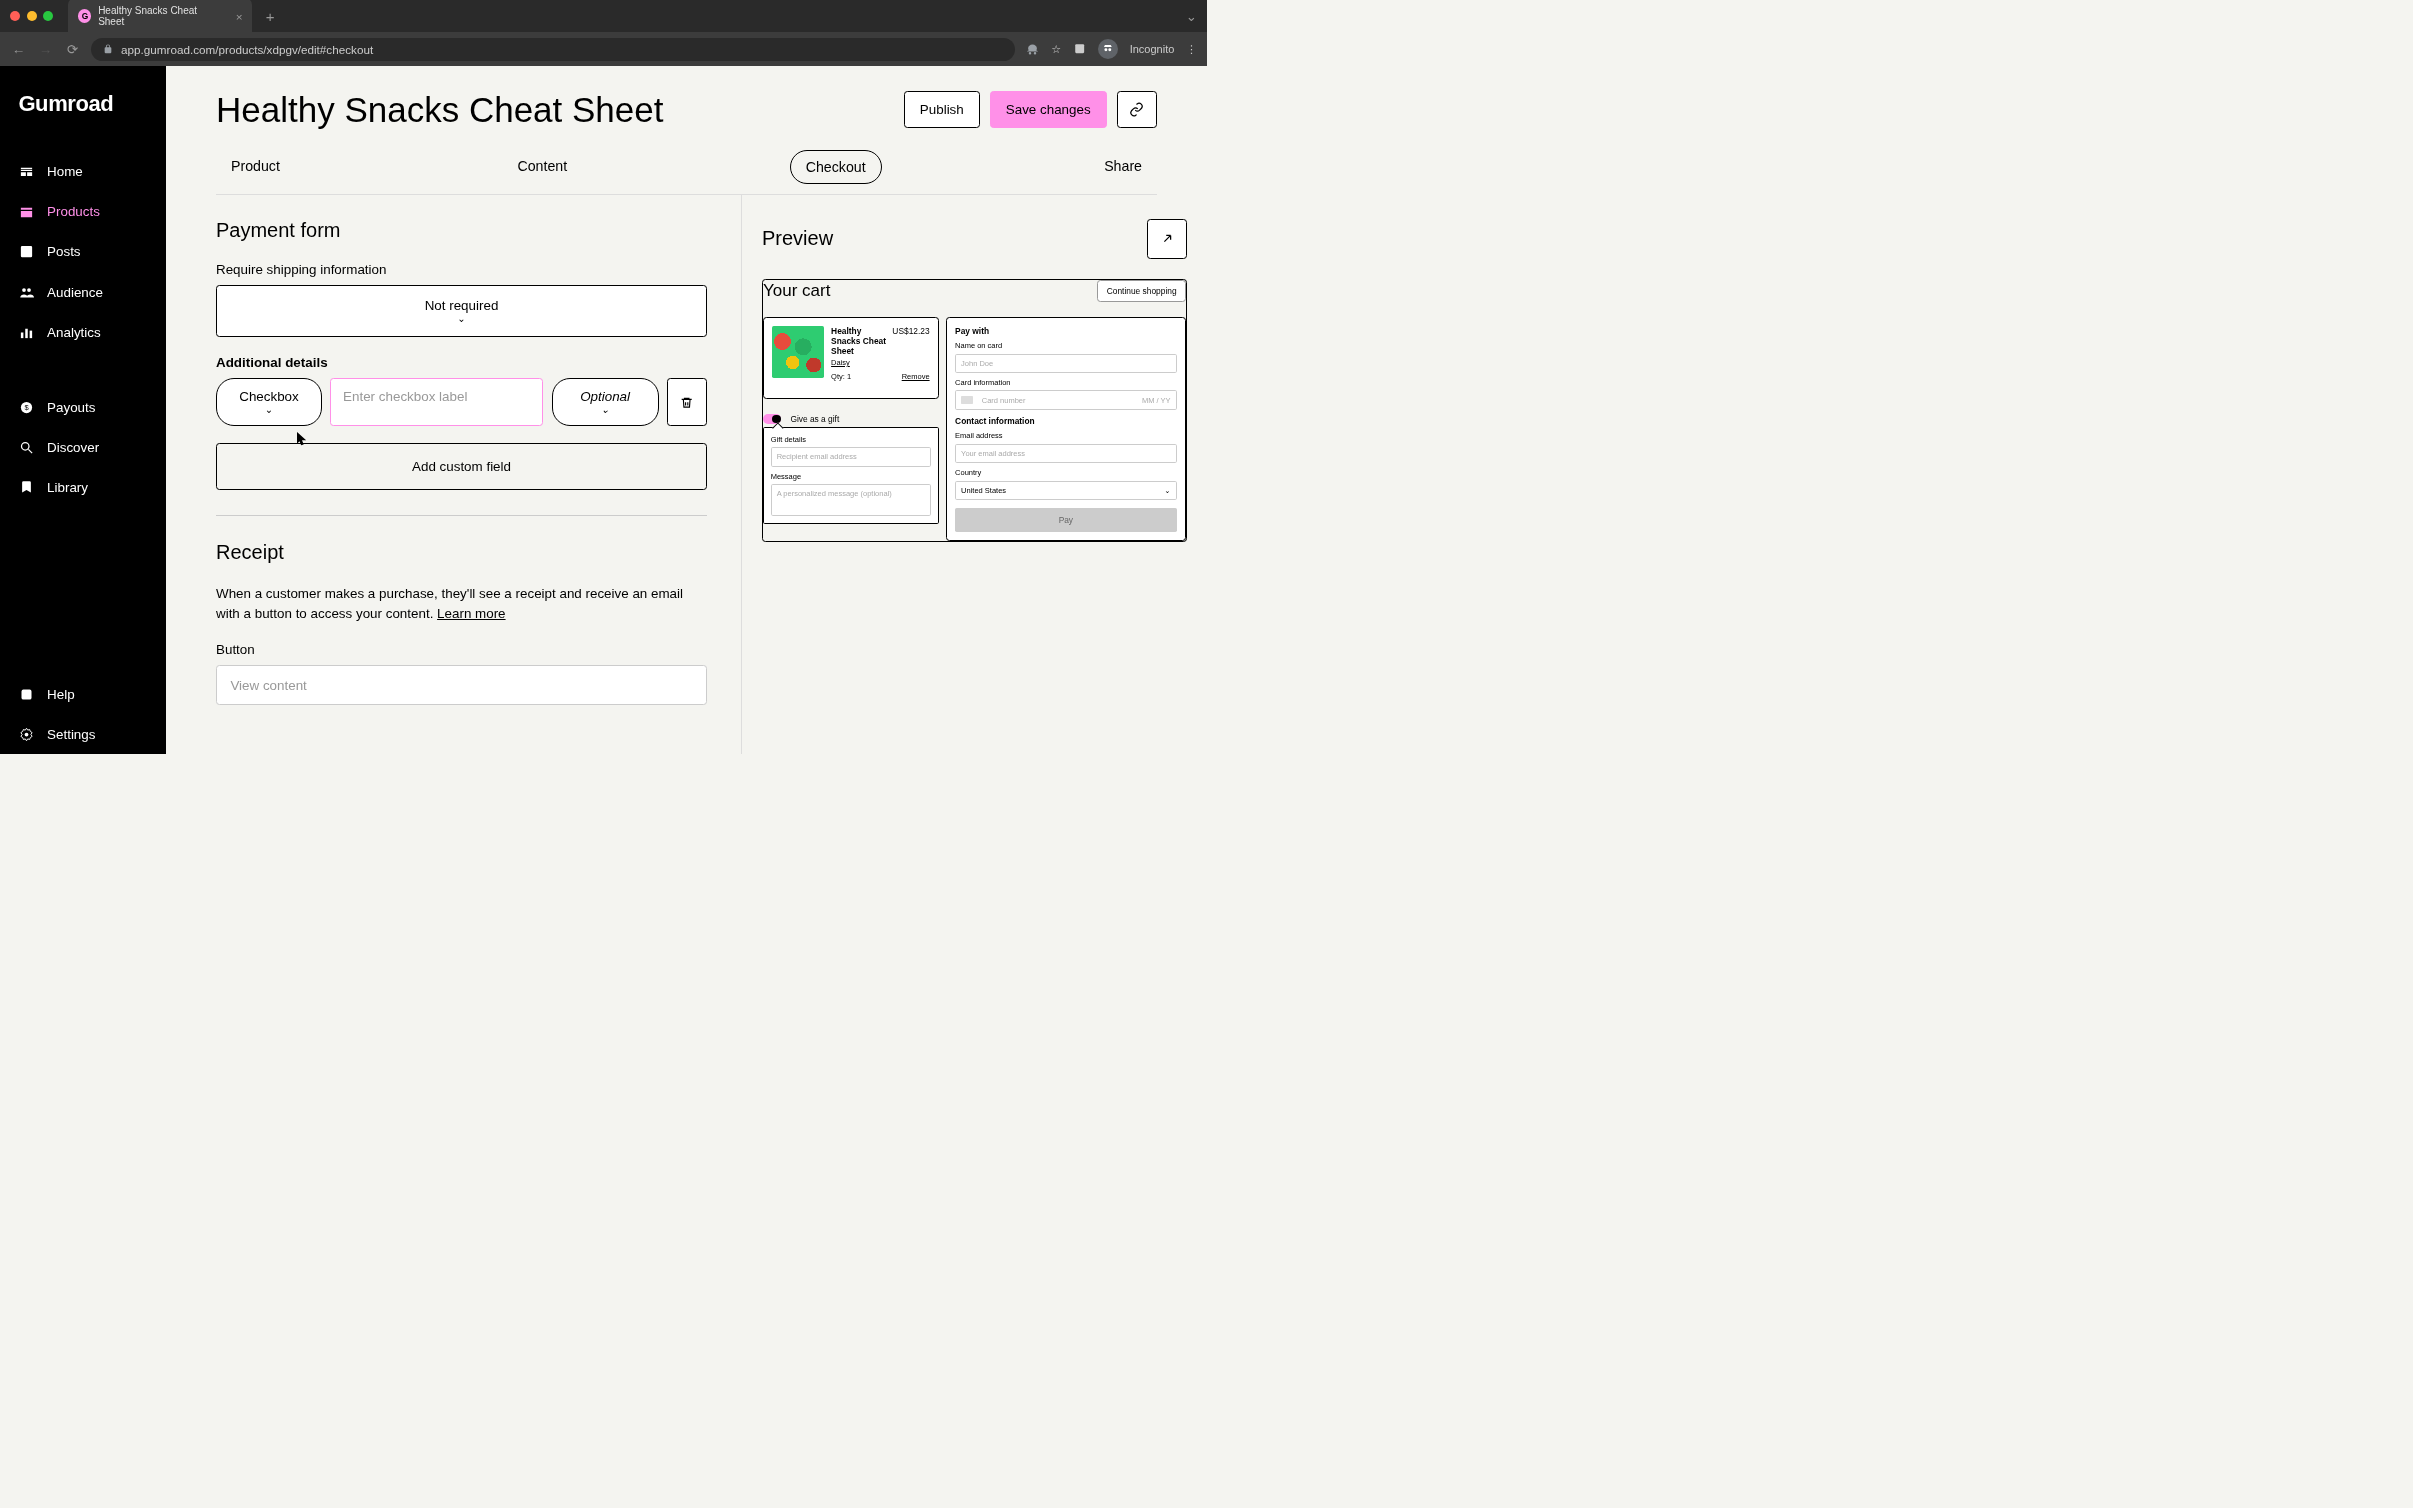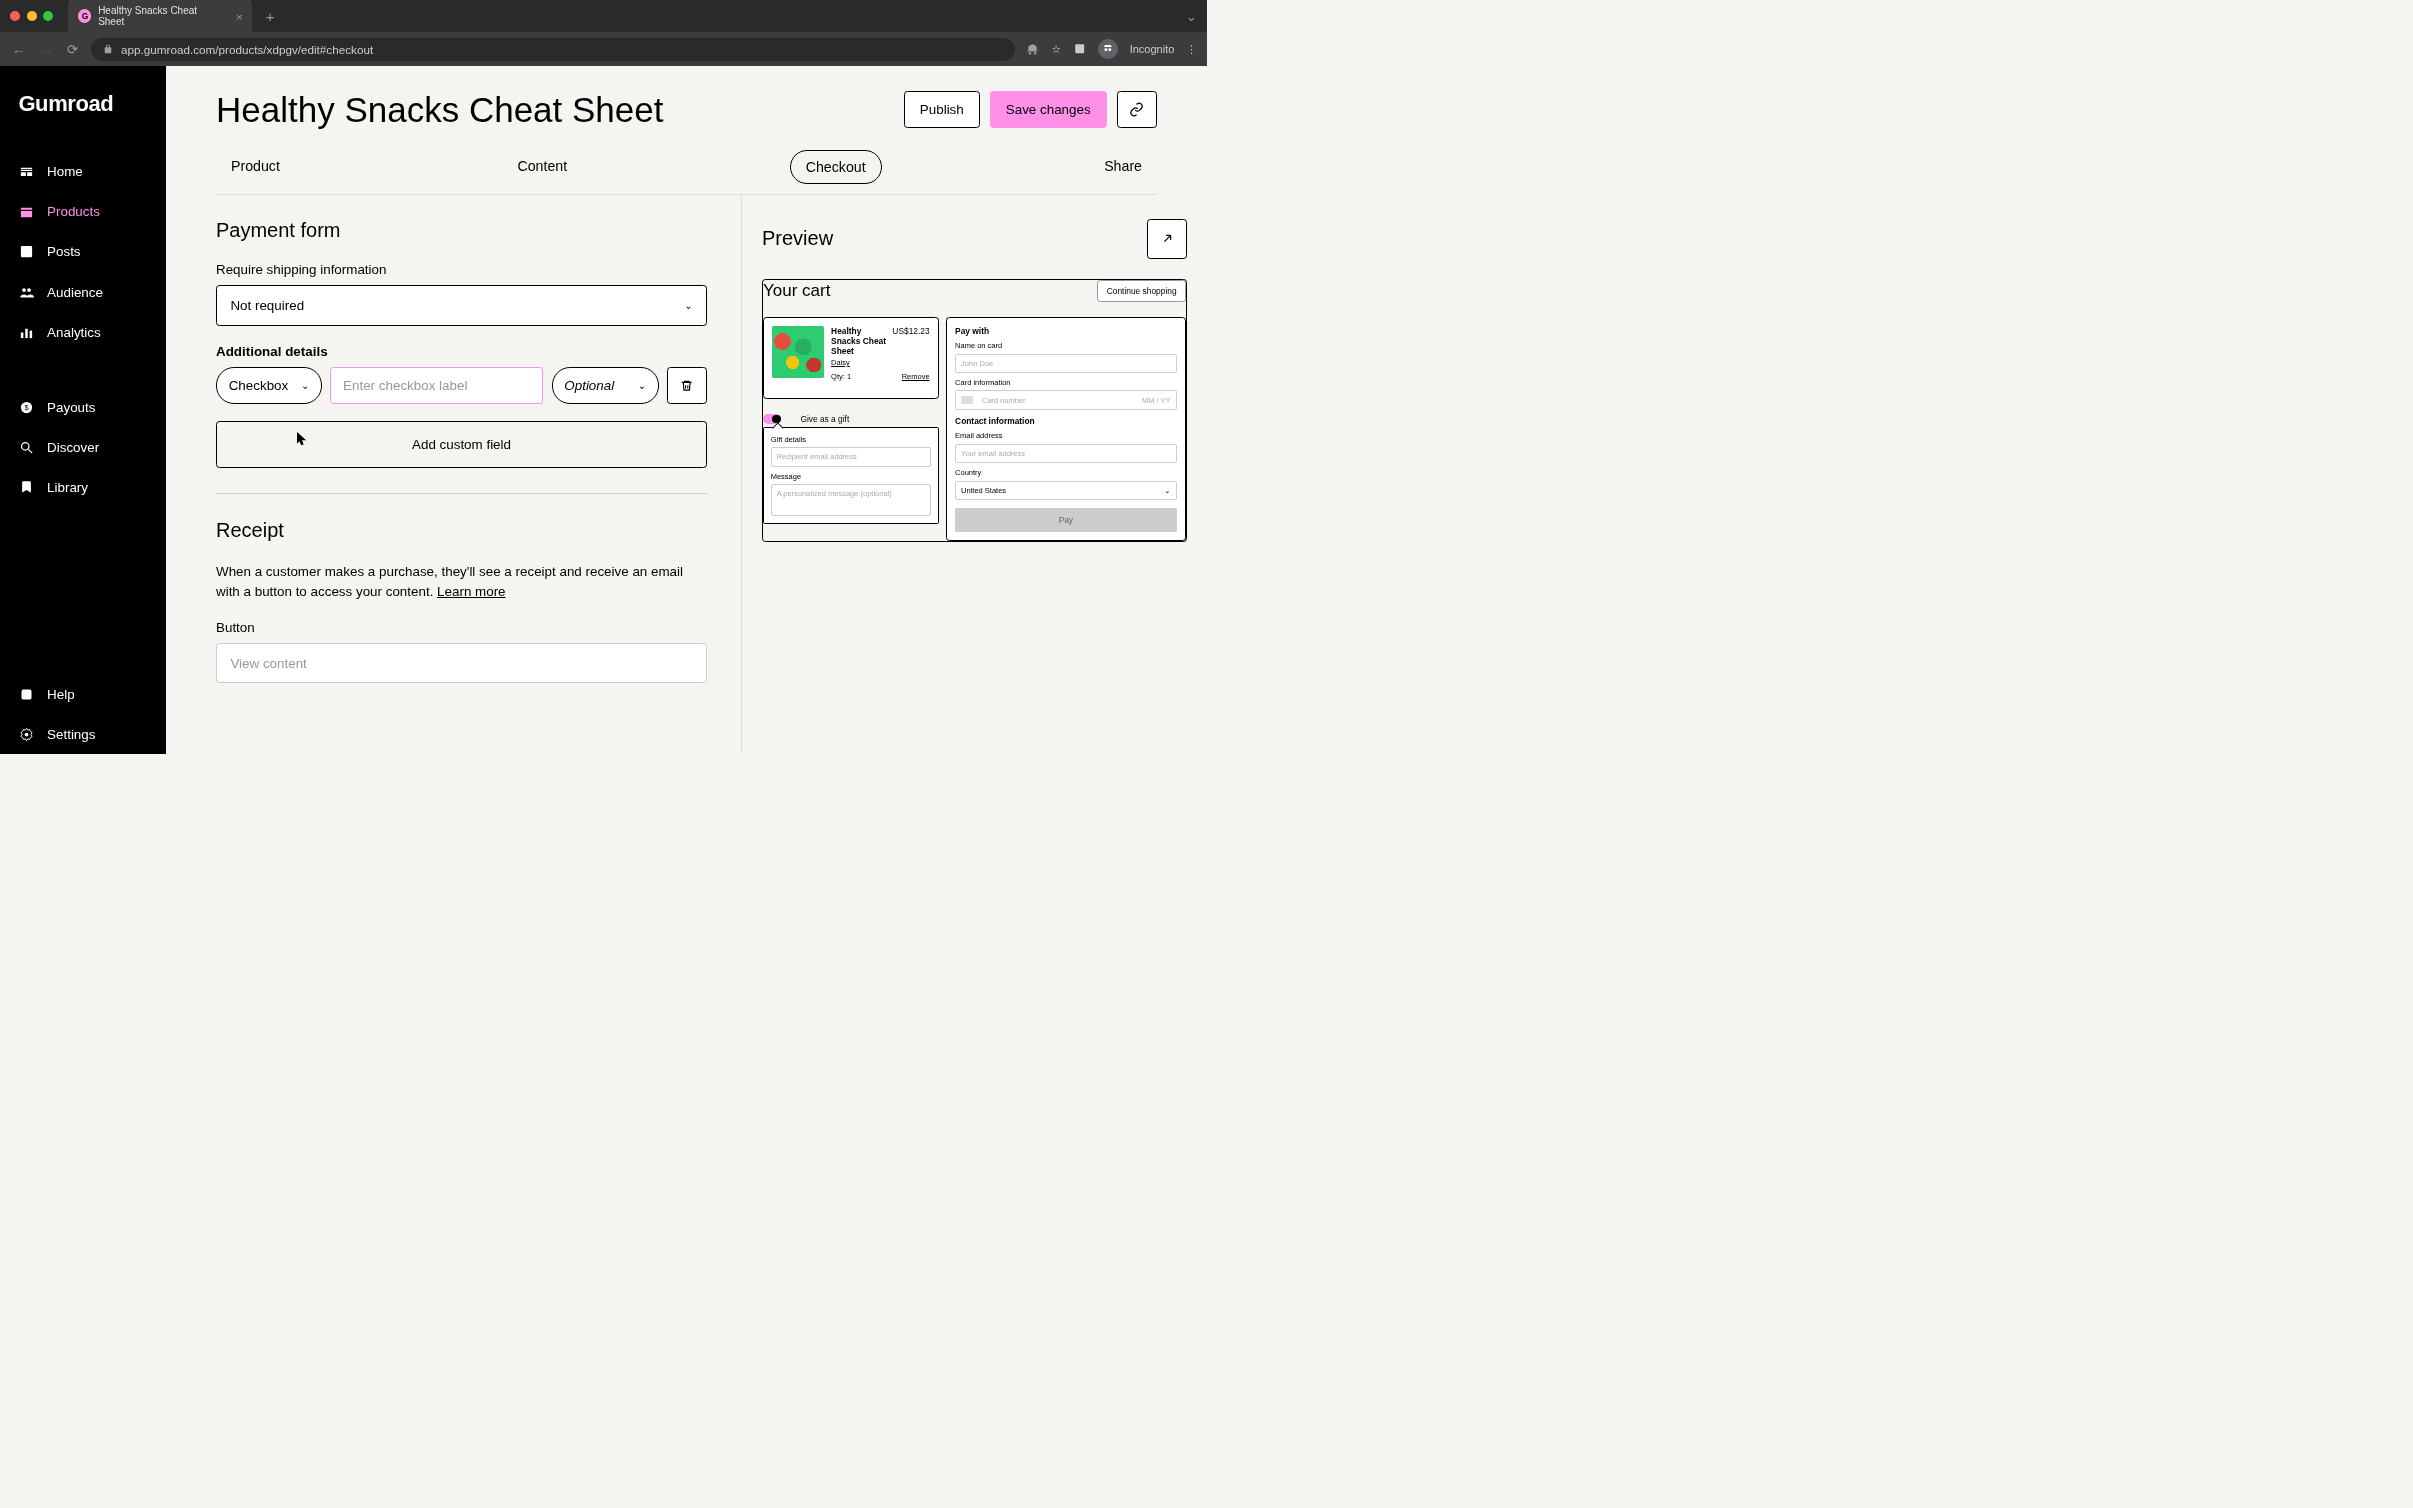--- a/index.html
+++ b/index.html
@@ -45,21 +45,21 @@
 .tab-item { padding: 8.4px 15px; font-size: 14.2px; color: #000; cursor: pointer; border-radius: 17px; margin-bottom: 10px;}
 .tab-item.active { border: 0.8px solid #000; }
 
 .body-row { display: flex; flex: 1; overflow:hidden; }
 .form-col { flex: 1; padding: 23.5px 34px 0 50px; border-right: 0.8px solid #ddd; overflow-y:auto; }
 .preview-col { width: 465px; padding: 23.5px 20px 0 20px; }
 
 .section-title { font-size: 20px; font-weight: 500; margin-bottom: 20px; }
 .field-label { font-size: 13.4px; color: #000; margin-bottom: 8.4px; }
 .field-label.bold { font-weight: 600; }
-.select-wrap { position: relative; border: 0.8px solid #000; border-radius: 3.4px; background: #fff; padding: 11.7px 13.4px; display: flex; align-items: center; justify-content: space-between; margin-bottom: 18.4px; cursor:pointer; }
+.select-wrap { position: relative; border: 0.8px solid #000; border-radius: 3.4px; background: #fff; padding: 11.7px 13.4px; display: flex; align-items: center; justify-content: space-between; margin-bottom: 18.4px; cursor:pointer;flex-direction:column; }
 .select-wrap.small { padding: 10px 11.7px; margin-bottom:0;border-radius:18px; }
 .chev { font-size: 10px; }
 .custom-field-row { display: flex; gap: 8.4px; margin-bottom: 17px; align-items:stretch;}
 .custom-field-row > * { }
 .input-text { border: 1.7px solid #ff90e8; border-radius: 3.4px; padding: 10px 11.7px; font-size: 13.4px; color:#888; flex:1; background:#fff;}
 .trash-btn { border:0.8px solid #000; border-radius:3.4px; width:40px; display:flex;align-items:center;justify-content:center;background:#fff;cursor:pointer;}
 .add-custom { border:0.8px solid #000; border-radius:3.4px; padding:15px; text-align:center; background:#f4f4f0; cursor:pointer; margin-bottom:25px;}
 .divider { border-top:0.8px solid #ccc; margin: 17px 0 25px; }
 .receipt-desc { font-size:13.4px; line-height:1.5; margin-bottom:17px; }
 .learn-more { text-decoration: underline; cursor:pointer; }
@@ -79,21 +79,21 @@
 .pay-card { flex:1; }
 .cart-item-row { display:flex; gap:6.7px; margin-bottom:8.4px;}
 .cart-img { width:52px; height:52px; border-radius:1.7px; background: radial-gradient(circle at 20% 30%, #e74c3c 0 8.4px, transparent 8.4px), radial-gradient(circle at 60% 40%, #27ae60 0 8.4px, transparent 8.4px), radial-gradient(circle at 40% 70%, #f1c40f 0 6.7px, transparent 6.7px), radial-gradient(circle at 80% 75%, #c0392b 0 7.5px, transparent 7.5px), #2ecc71;}
 .cart-info { flex:1; display:flex; flex-direction:column; gap:1.7px;}
 .cart-name { font-weight:600; font-size:8.4px;}
 .cart-price { font-size:8.4px; text-align:right;}
 .cart-top { display:flex; justify-content:space-between;}
 .cart-seller { text-decoration:underline; font-size:7.5px;}
 .cart-qty-row { display:flex; justify-content:space-between; font-size:7.5px; margin-top:3.4px;}
 .remove-link { text-decoration:underline; cursor:pointer;}
-.gift-toggle-row { display:flex; align-items:flex-end; gap:19px; margin:8.4px 0 3.4px;}
+.gift-toggle-row { display:flex; align-items:flex-end; gap:9px; margin:8.4px 0 3.4px;}
 .toggle { width:18.4px;height:10px;border-radius:8.4px;background:#ff90e8;position:relative;}
 .toggle::after { content:'';position:absolute;right:0.8px;top:0.8px;width:8.4px;height:8.4px;border-radius:50%;background:#000;}
 .gift-details { border:0.8px solid #000; border-radius:1.7px; padding:6.7px; position:relative;}
 .gift-details::before { content:''; position:absolute; top:-4.2px; left:10px; width:6.7px;height:6.7px; background:#fff; border-left:0.8px solid #000; border-top:0.8px solid #000; transform:rotate(45deg);}
 .mini-label { font-size:7.5px; margin-bottom:3.4px;}
 .mini-input { border:0.8px solid #ccc; border-radius:1.7px; padding:4.2px 5px; font-size:7.5px; color:#aaa; margin-bottom:5px;}
 .mini-textarea { border:0.8px solid #ccc; border-radius:1.7px; padding:4.2px 5px; font-size:7.5px; color:#aaa; height:32px;}
 .pay-section-label { font-weight:600; font-size:8.4px; margin-bottom:5px;}
 .card-row { display:flex; border:0.8px solid #ccc; border-radius:1.7px; margin-bottom:6.7px;}
 .card-row > div { padding:4.2px 5px; font-size:7.5px; color:#aaa;}

